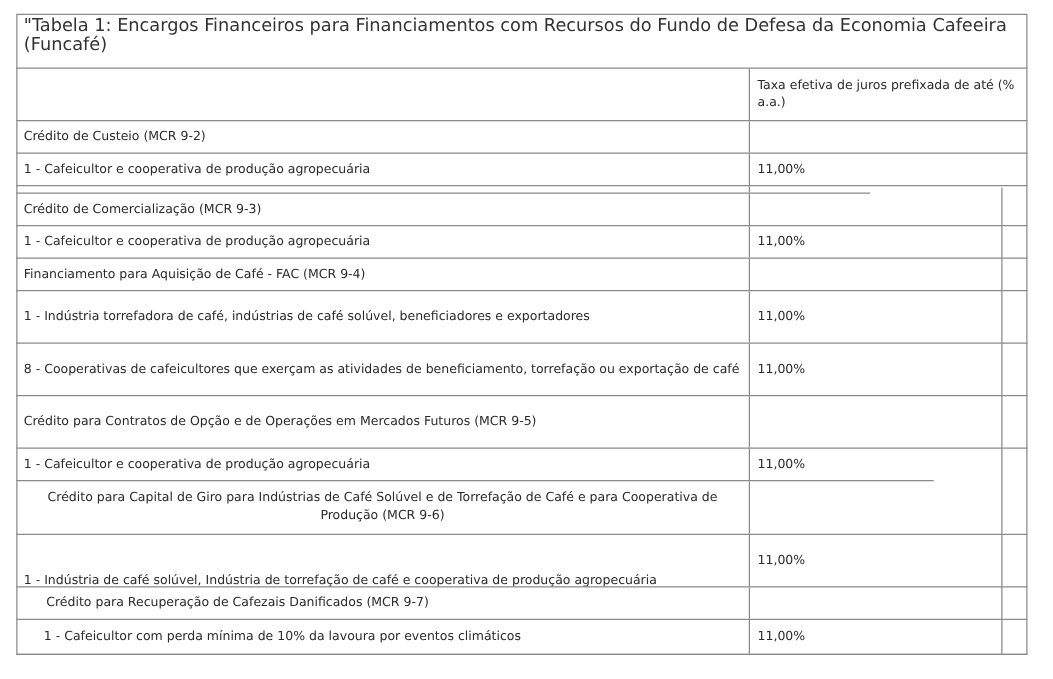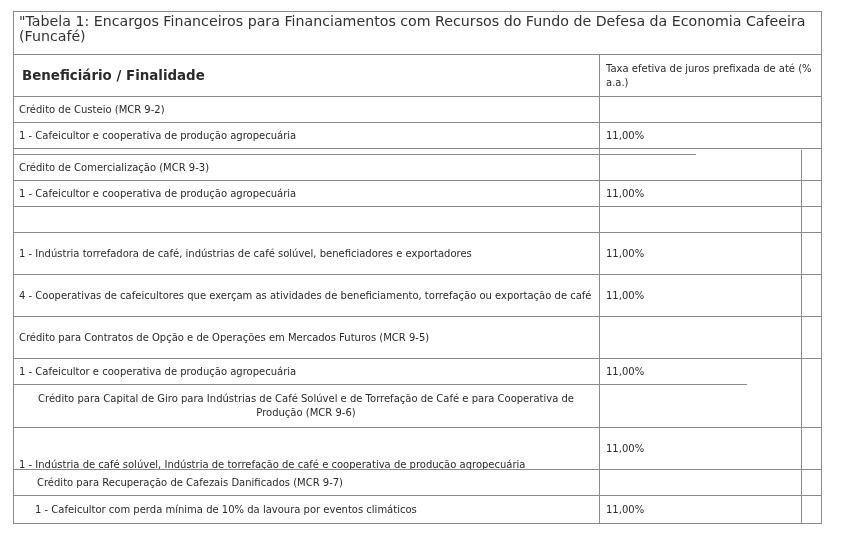--- a/index.html
+++ b/index.html
@@ -17,21 +17,20 @@
 </head>
 <body>
 
 <div class="tbl">
 
   <div class="row" style="top:0;height:43px;width:809px;border-top:none;">
     <div class="cell title" style="left:0;width:809px;padding-top:3px;align-items:flex-start;">"Tabela 1: Encargos Financeiros para Financiamentos com Recursos do Fundo de Defesa da Economia Cafeeira (Funcafé)</div>
   </div>
 
   <div class="row" style="top:43px;height:42px;width:809px;">
-    <div class="cell bold" style="left:0;width:586px;padding-left:9px;">Beneficiário / Finalidade</div>
     <div class="cell" style="left:586px;width:223px;border-left:1px solid #8a8a8a;">Taxa efetiva de juros prefixada de até (% a.a.)</div>
   </div>
 
   <div class="row" style="top:85px;height:26px;width:809px;">
     <div class="cell" style="left:0;width:586px;">Crédito de Custeio (MCR 9-2)</div>
     <div class="cell" style="left:586px;width:223px;border-left:1px solid #8a8a8a;"></div>
   </div>
   <div class="row" style="top:111px;height:26px;width:809px;">
     <div class="cell" style="left:0;width:586px;">1 - Cafeicultor e cooperativa de produção agropecuária</div>
     <div class="cell" style="left:586px;width:223px;border-left:1px solid #8a8a8a;">11,00%</div>
@@ -41,28 +40,29 @@
   </div>
   <div class="row" style="top:143px;height:26px;width:683px;">
     <div class="cell" style="left:0;width:586px;">Crédito de Comercialização (MCR 9-3)</div>
     <div class="cell" style="left:586px;width:223px;border-left:1px solid #8a8a8a;"></div>
   </div>
   <div class="row" style="top:169px;height:26px;width:809px;">
     <div class="cell" style="left:0;width:586px;">1 - Cafeicultor e cooperativa de produção agropecuária</div>
     <div class="cell" style="left:586px;width:223px;border-left:1px solid #8a8a8a;">11,00%</div>
   </div>
   <div class="row" style="top:195px;height:26px;width:809px;">
+    <div class="cell" style="left:0;width:586px;">Financiamento para Aquisição de Café - FAC (MCR 9-4)</div>
     <div class="cell" style="left:586px;width:223px;border-left:1px solid #8a8a8a;"></div>
   </div>
   <div class="row" style="top:221px;height:42px;width:809px;">
     <div class="cell" style="left:0;width:586px;">1 - Indústria torrefadora de café, indústrias de café solúvel, beneficiadores e exportadores</div>
     <div class="cell" style="left:586px;width:223px;border-left:1px solid #8a8a8a;">11,00%</div>
   </div>
   <div class="row" style="top:263px;height:42px;width:809px;">
-    <div class="cell" style="left:0;width:586px;">4 - Cooperativas de cafeicultores que exerçam as atividades de beneficiamento, torrefação ou exportação de café</div>
+    <div class="cell" style="left:0;width:586px;">8 - Cooperativas de cafeicultores que exerçam as atividades de beneficiamento, torrefação ou exportação de café</div>
     <div class="cell" style="left:586px;width:223px;border-left:1px solid #8a8a8a;">11,00%</div>
   </div>
   <div class="row" style="top:305px;height:42px;width:809px;">
     <div class="cell" style="left:0;width:586px;">Crédito para Contratos de Opção e de Operações em Mercados Futuros (MCR 9-5)</div>
     <div class="cell" style="left:586px;width:223px;border-left:1px solid #8a8a8a;"></div>
   </div>
   <div class="row" style="top:347px;height:26px;width:809px;">
     <div class="cell" style="left:0;width:586px;">1 - Cafeicultor e cooperativa de produção agropecuária</div>
     <div class="cell" style="left:586px;width:223px;border-left:1px solid #8a8a8a;">11,00%</div>
   </div>

